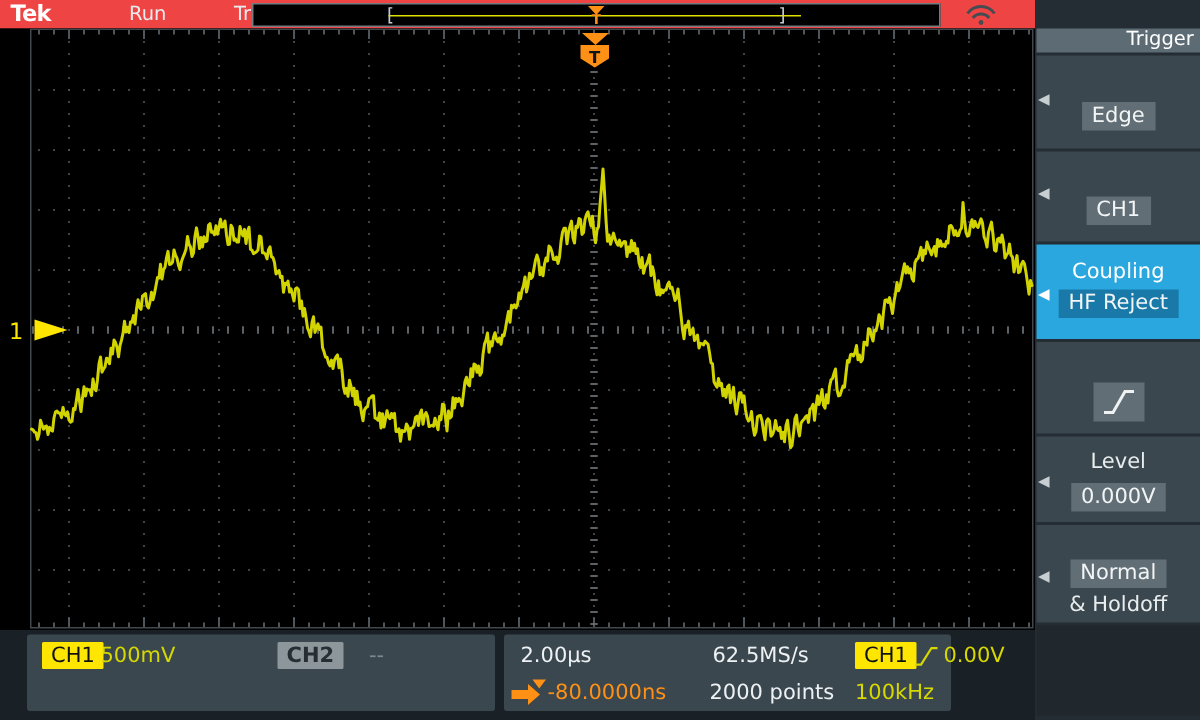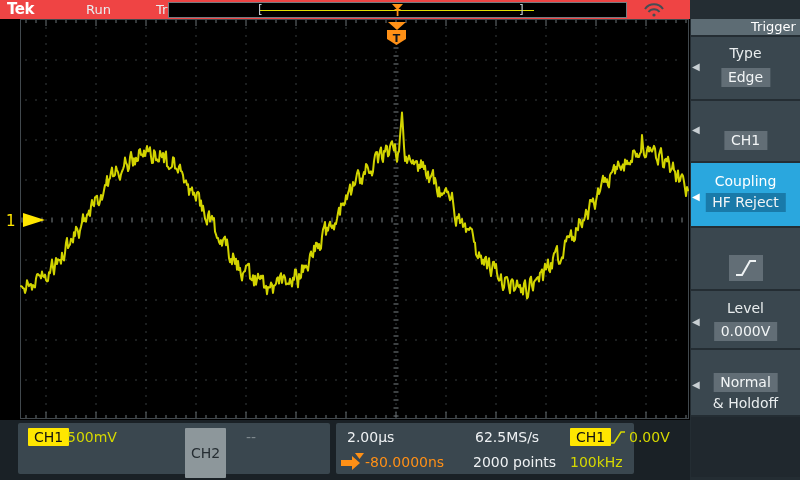--- a/index.html
+++ b/index.html
@@ -26,21 +26,21 @@
   .tile.active .tile-value{background:#197aa9;}
   .side-arrow{position:absolute;left:1px;font-size:10px;color:#c8cfd3;}
   .tile.active .side-arrow{color:#fff;}
   .iconbox{position:absolute;left:50%;transform:translateX(-50%);width:34px;height:26px;background:#626e76;}
   
   #bottombar{position:absolute;left:0;top:420px;width:690px;height:60px;background:#1a2126;}
   .panel{position:absolute;top:3px;height:51px;background:#3a474f;border-radius:2px;}
   #panel1{left:18px;width:312px;}
   #panel2{left:336px;width:298px;}
   .badge-y{position:absolute;background:#ffe600;color:#111;font-size:14px;line-height:18px;padding:0 6px;border-radius:1px;}
-  .badge-g{position:absolute;background:#8d979b;color:#262e33;font-size:14px;line-height:18px;padding:16px 6px;border-radius:1px;}
+  .badge-g{position:absolute;background:#8d979b;color:#262e33;font-size:14px;line-height:18px;padding:0 6px;border-radius:1px;font-weight:bold;}
   .ftxt{position:absolute;font-size:14px;color:#eef1f3;white-space:nowrap;}
   .fy{color:#d6d800;}
   .forange{color:#ff9016;}
   .fgray{color:#7f898e;}
 </style>
 </head>
 <body>
 
 <div id="topbar">
   <span class="tek">Tek</span>
@@ -1512,21 +1512,20 @@
       <polygon points="23,194 23,208 45,201" fill="#ffe600"></polygon>
     </g>
   </svg>
 </div>
 
 <div id="sidebar"></div>
 <div id="sb-title">Trigger</div>
 
 <div class="tile" style="top:37px;height:62px">
   <span class="side-arrow" style="top:24px">◀</span>
-  <div class="tile-label" style="top:8px">Type</div>
   <div class="tile-value" style="top:31px">Edge</div>
 </div>
 
 <div class="tile" style="top:101px;height:60px">
   <span class="side-arrow" style="top:23px">◀</span>
   <div class="tile-value" style="top:30px">CH1</div>
 </div>
 
 <div class="tile active" style="top:163px;height:63px">
   <span class="side-arrow" style="top:28px">◀</span>

